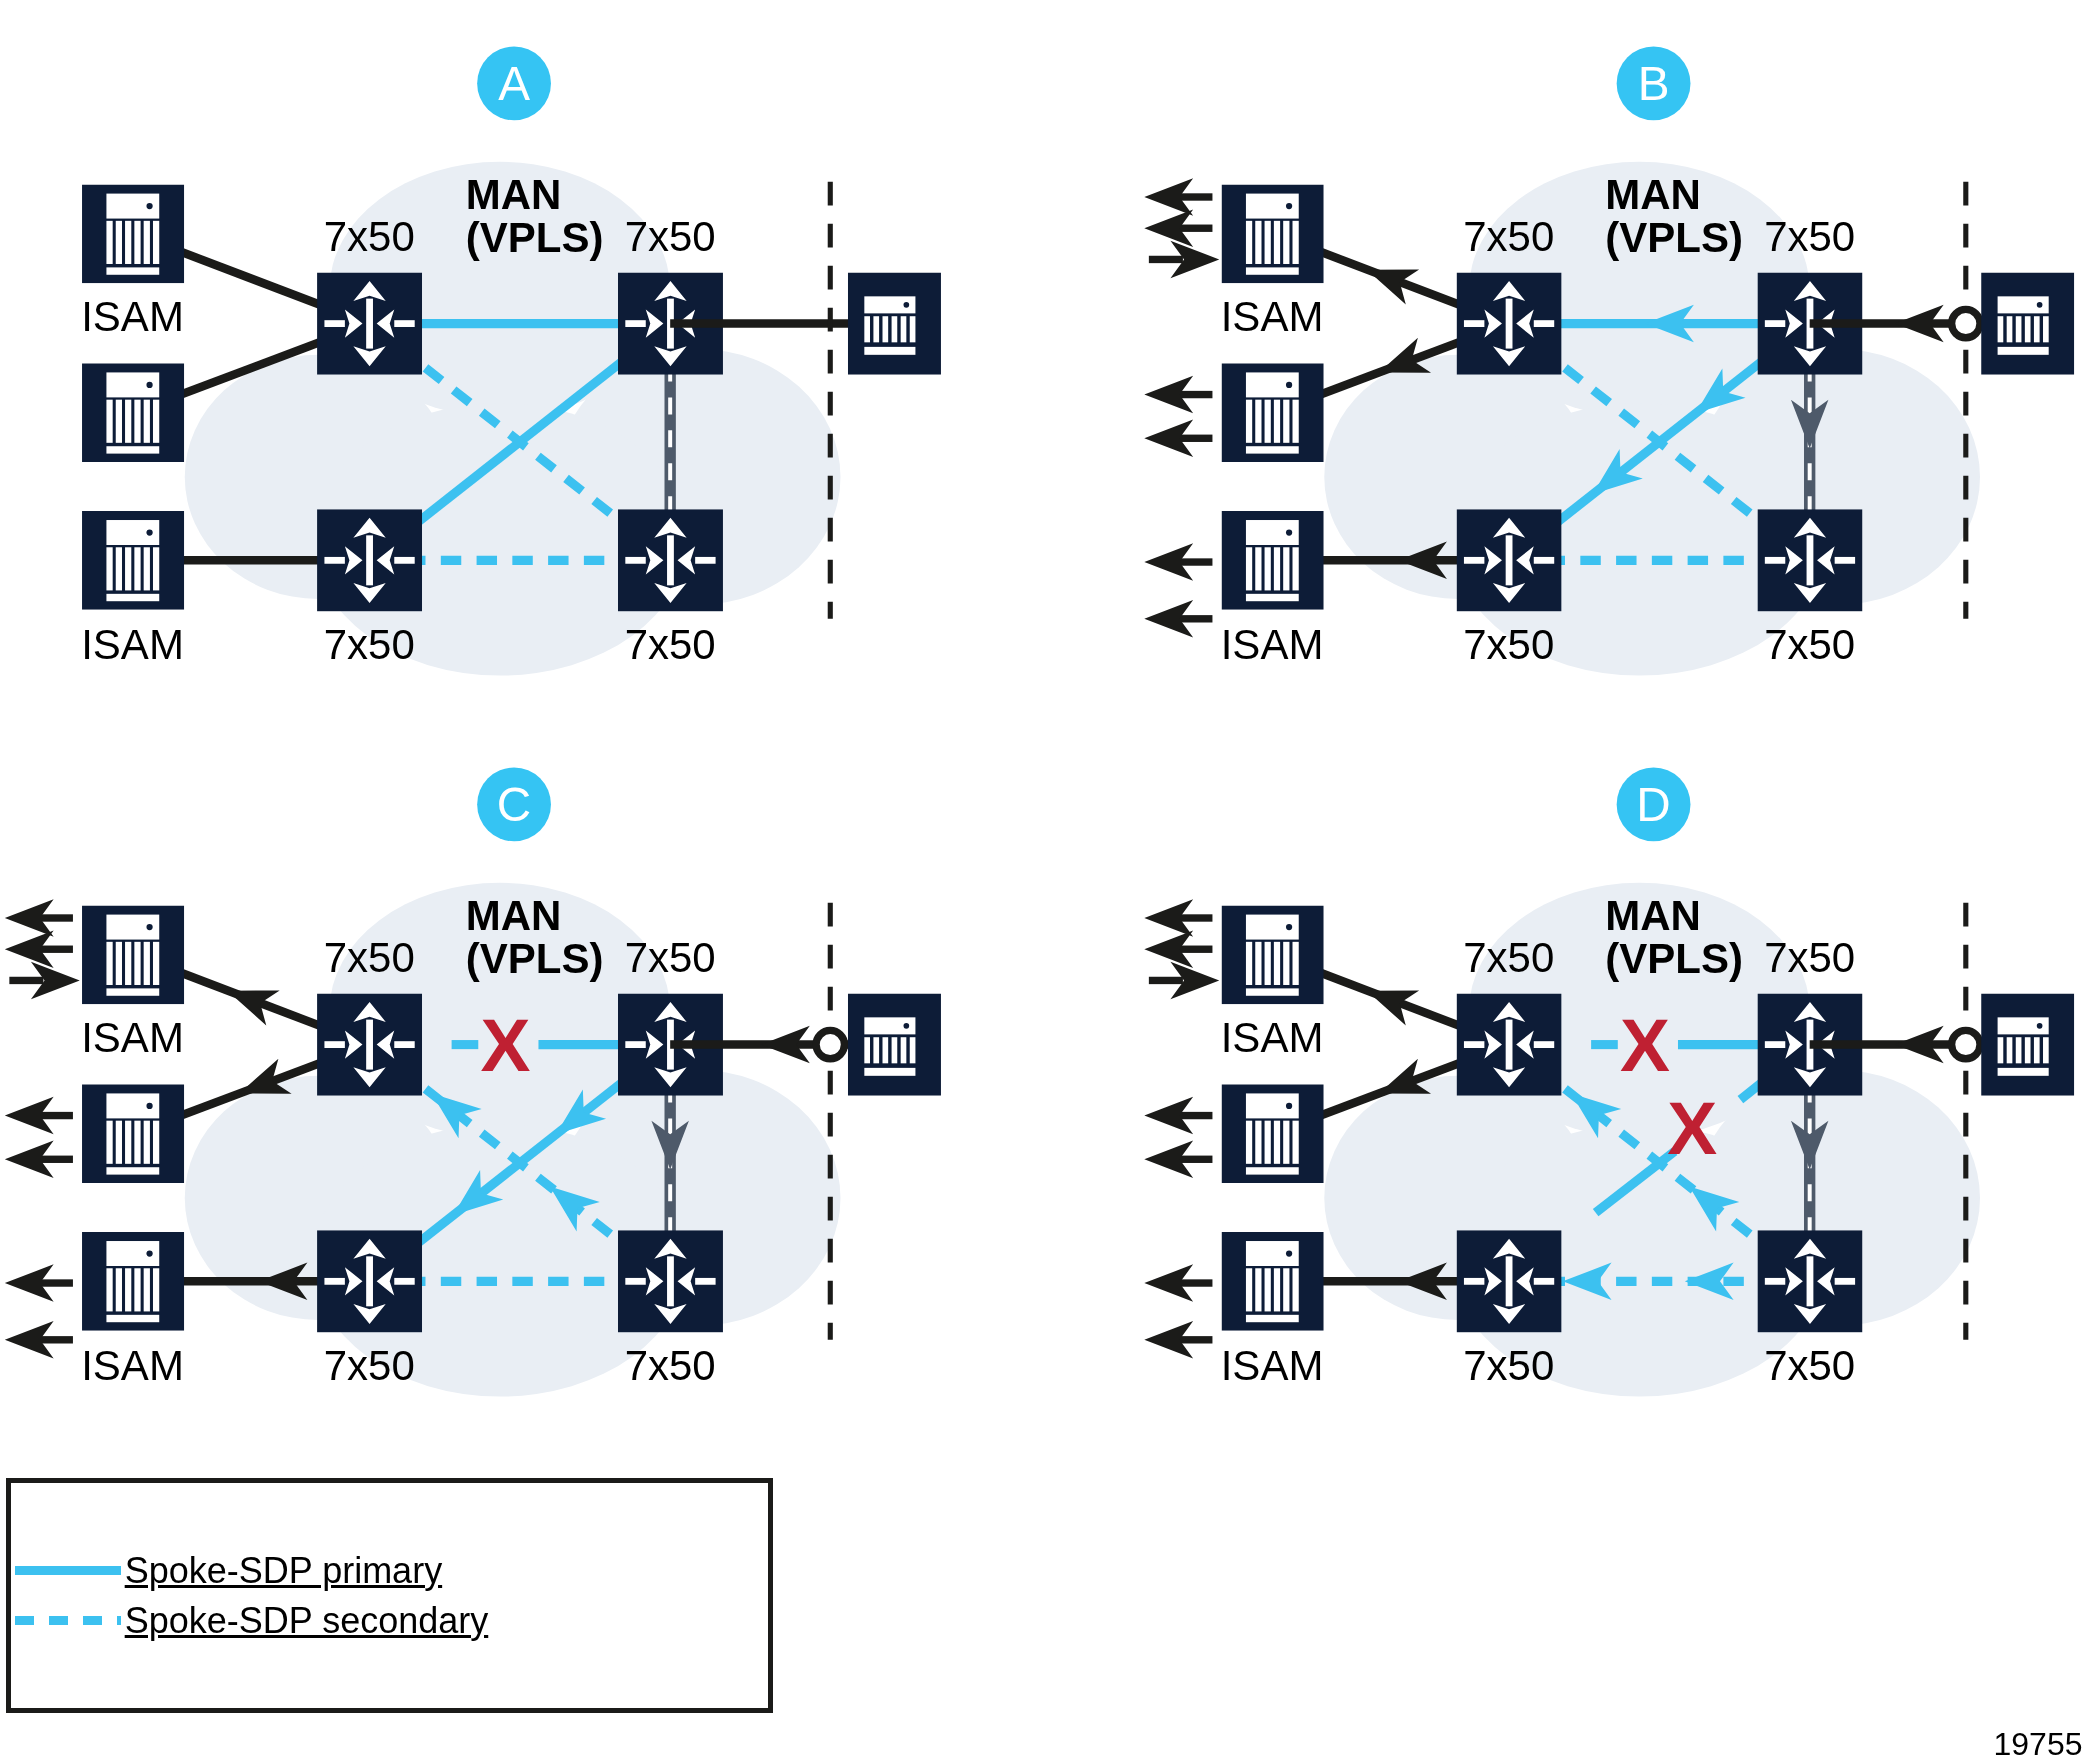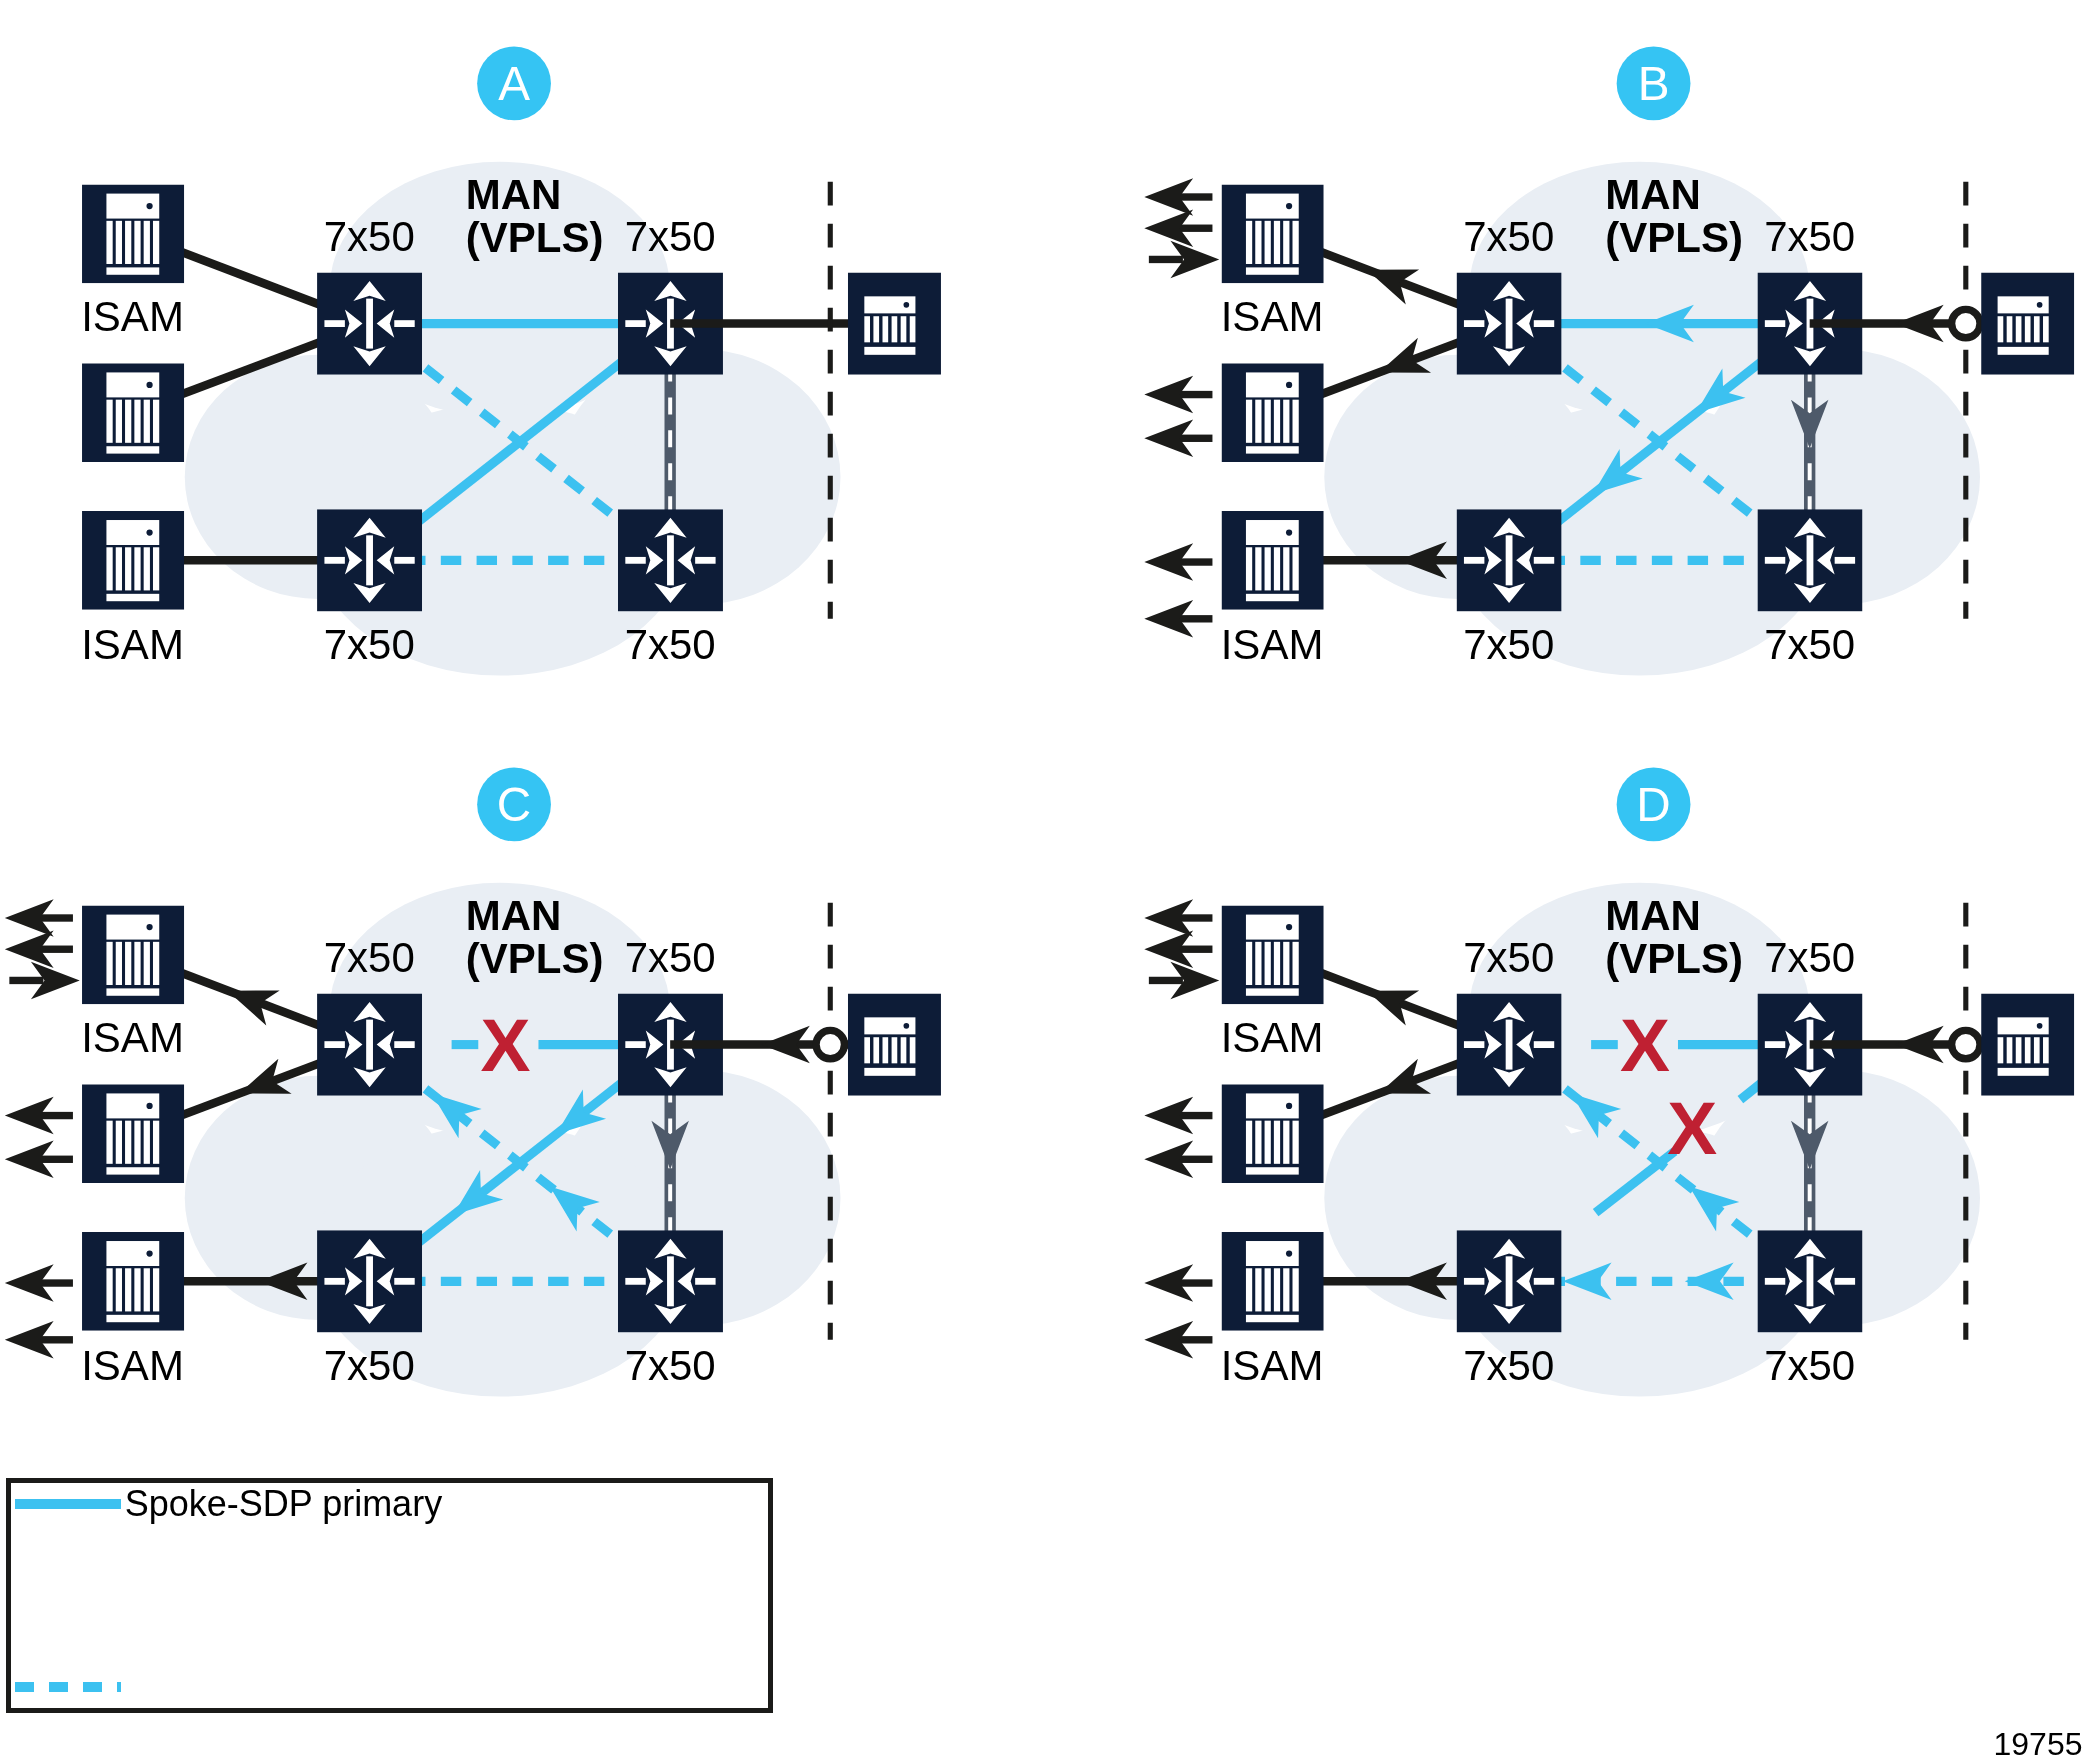--- a/index.html
+++ b/index.html
@@ -34,21 +34,21 @@
   .lbl-bold{font-weight:bold;}
   .badge-circle{fill:var(--badge);}
   .badge-letter{font-size:84px;fill:#ffffff;text-anchor:middle;}
   .xmark{font-size:132px;font-weight:bold;fill:var(--red);text-anchor:middle;}
   .injection-circle{fill:#ffffff;stroke:var(--black);stroke-width:13;}
 
   
   .legend{
     position:absolute;left:5.7px;top:1478px;width:767px;height:235px;
     border:5.7px solid var(--black);box-sizing:border-box;background:#fff;
-    display:flex;flex-direction:column;justify-content:space-between;gap:8px;
+    display:flex;flex-direction:column;justify-content:center;gap:8px;text-decoration:underline;
   }
   .legend-row{display:flex;align-items:center;height:42px;}
   .swatch-cell{width:114px;flex:0 0 114px;display:flex;align-items:center;justify-content:center;}
   .swatch-primary{width:106px;height:9.7px;background:var(--cyan);}
   .swatch-secondary{width:106px;height:9.7px;
     background:repeating-linear-gradient(90deg,var(--cyan) 0 19.3px,transparent 19.3px 34px);}
   .swatch-mesh{width:106px;height:11.4px;background:var(--gray);position:relative;}
   .swatch-mesh-inner{position:absolute;left:0;top:3.7px;width:100%;height:4px;
     background:repeating-linear-gradient(90deg,#ffffff 0 17px,transparent 17px 33px);}
   .swatch-ring{width:20.4px;height:20.4px;border:6.8px solid #2b2b28;border-radius:50%;background:#fff;}
@@ -114,20 +114,21 @@
     <div class="legend-row">
       <div class="swatch-cell">
           <div class="swatch-primary"></div>
         </div>
       <div class="legend-label">Spoke-SDP primary</div>
     </div>
     <div class="legend-row">
       <div class="swatch-cell">
           <div class="swatch-secondary"></div>
         </div>
+      <div class="legend-label">Spoke-SDP secondary</div>
     </div>
   </div>
 
   <div class="fignum">19755</div>
 
     <svg class="panel" viewBox="0 0 1838 1270" style="left: 0px; top: 0px;">
 
       <g class="dxg" transform="translate(0 0)">
 
         <g fill="#e9eef4">

